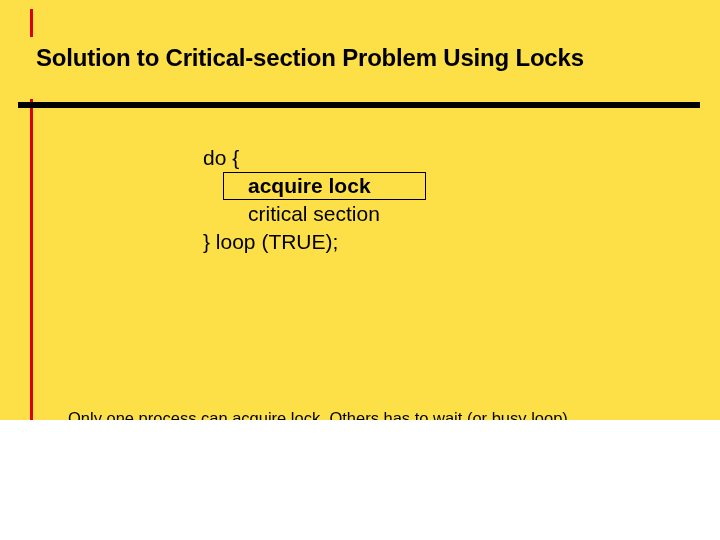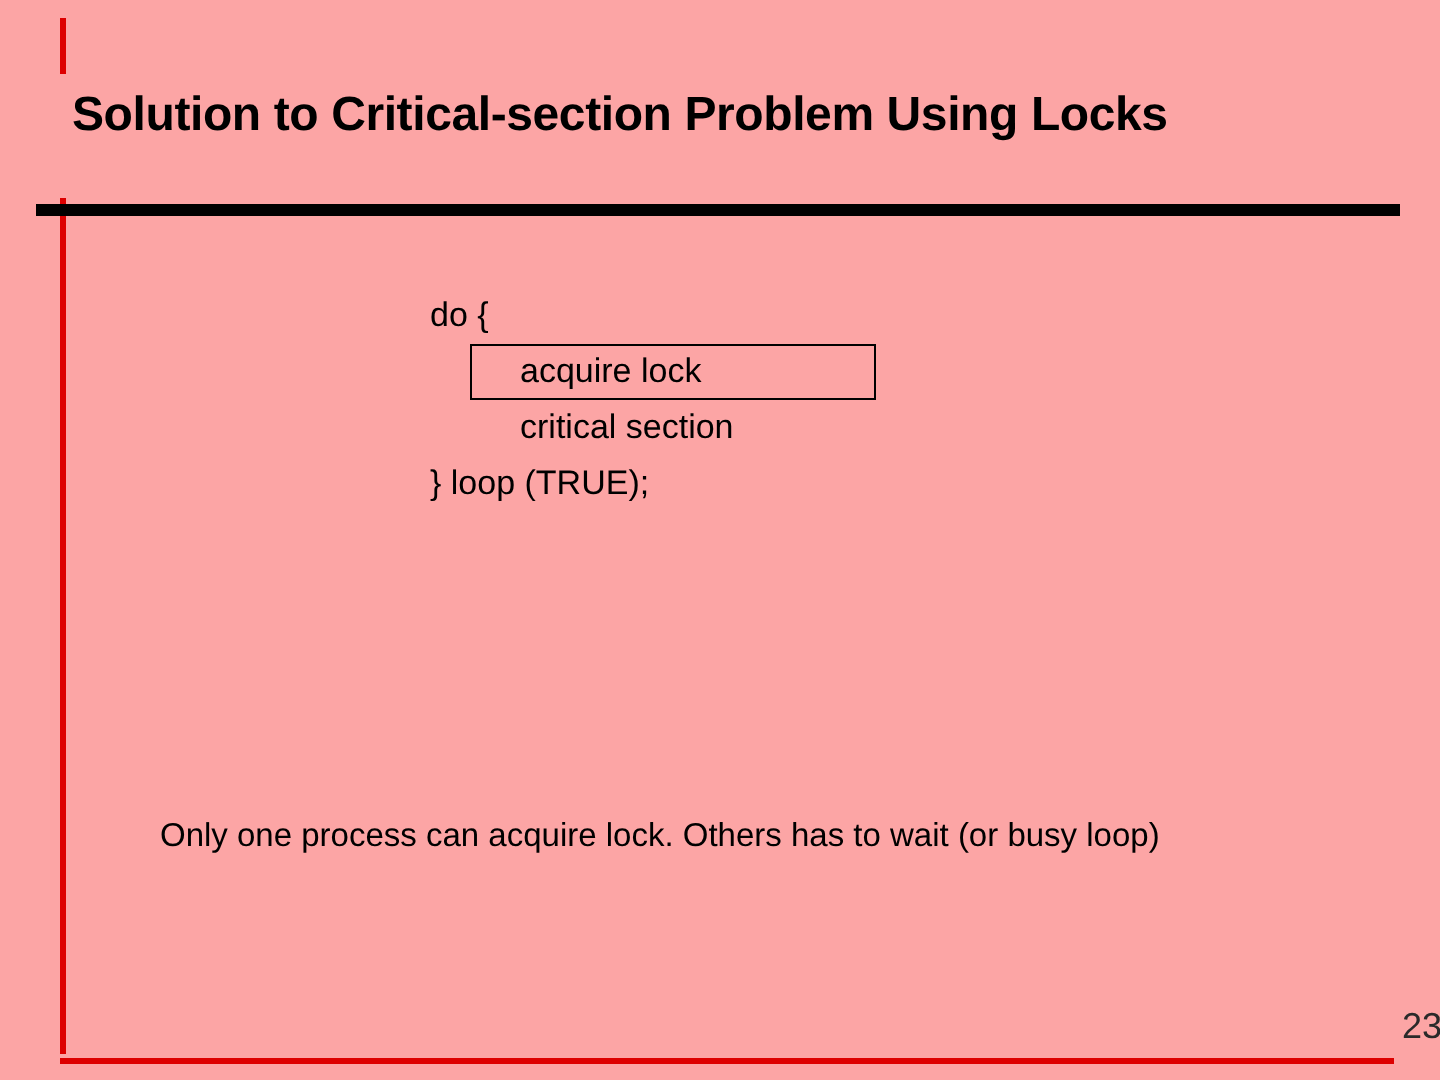--- a/index.html
+++ b/index.html
@@ -1,20 +1,20 @@
 <!DOCTYPE html>
 <html style="--accent: #dd0000; --divider: #000000;"><head>
 <meta charset="utf-8">
 <style>
   html, body { margin: 0; padding: 0; background: #ffffff; }
   .slide {
     position: relative;
     width: 720px;
-    height: 540px;
-    background: #fca5a5;
+    height: 420px;
+    background: #fde047;
     overflow: hidden;
     font-family: "Liberation Sans", sans-serif;
     color: #000000;
   }
   
   .accent { position: absolute; background: var(--accent, #dd0000); }
   .accent-top-tick   { left: 30px; top: 9px;   width: 3px;   height: 28px; }
   .accent-left-line  { left: 30px; top: 99px;  width: 3px;   height: 428px; }
   .accent-bottom-line{ left: 30px; top: 529px; width: 667px; height: 3px; }
 
@@ -29,45 +29,44 @@
   }
   .title-divider {
     position: absolute;
     left: 18px; top: 102px;
     width: 682px; height: 6px;
     background: var(--divider, #000000);
   }
 
   .code-block {
     position: absolute;
-    left: 215px; top: 144px;
-    font-size: 17px;
+    left: 203px; top: 144px;
+    font-size: 21px;
     line-height: 28px;
   }
   .crow { height: 28px; display: flex; align-items: center; white-space: nowrap; }
   .crow.indent { padding-left: 45px; }
   .cbox {
     box-sizing: border-box;
     margin-left: 20px;
     width: 203px;
     height: 28px;
     border: 1.5px solid #000000;
     display: flex;
     align-items: center;
     padding-left: 24px;
-    font-weight: normal;
+    font-weight: bold;
   }
 
   .note {
     position: absolute;
     left: 68px; top: 409px;
     width: 600px;
     font-size: 16.5px;
     white-space: nowrap;
-    margin-left: 12px;
   }
 
   .page-number {
     position: absolute;
     left: 701px; top: 503px;
     width: 30px;
     font-size: 18px;
     color: #2a2a2a;
   }
 </style>

